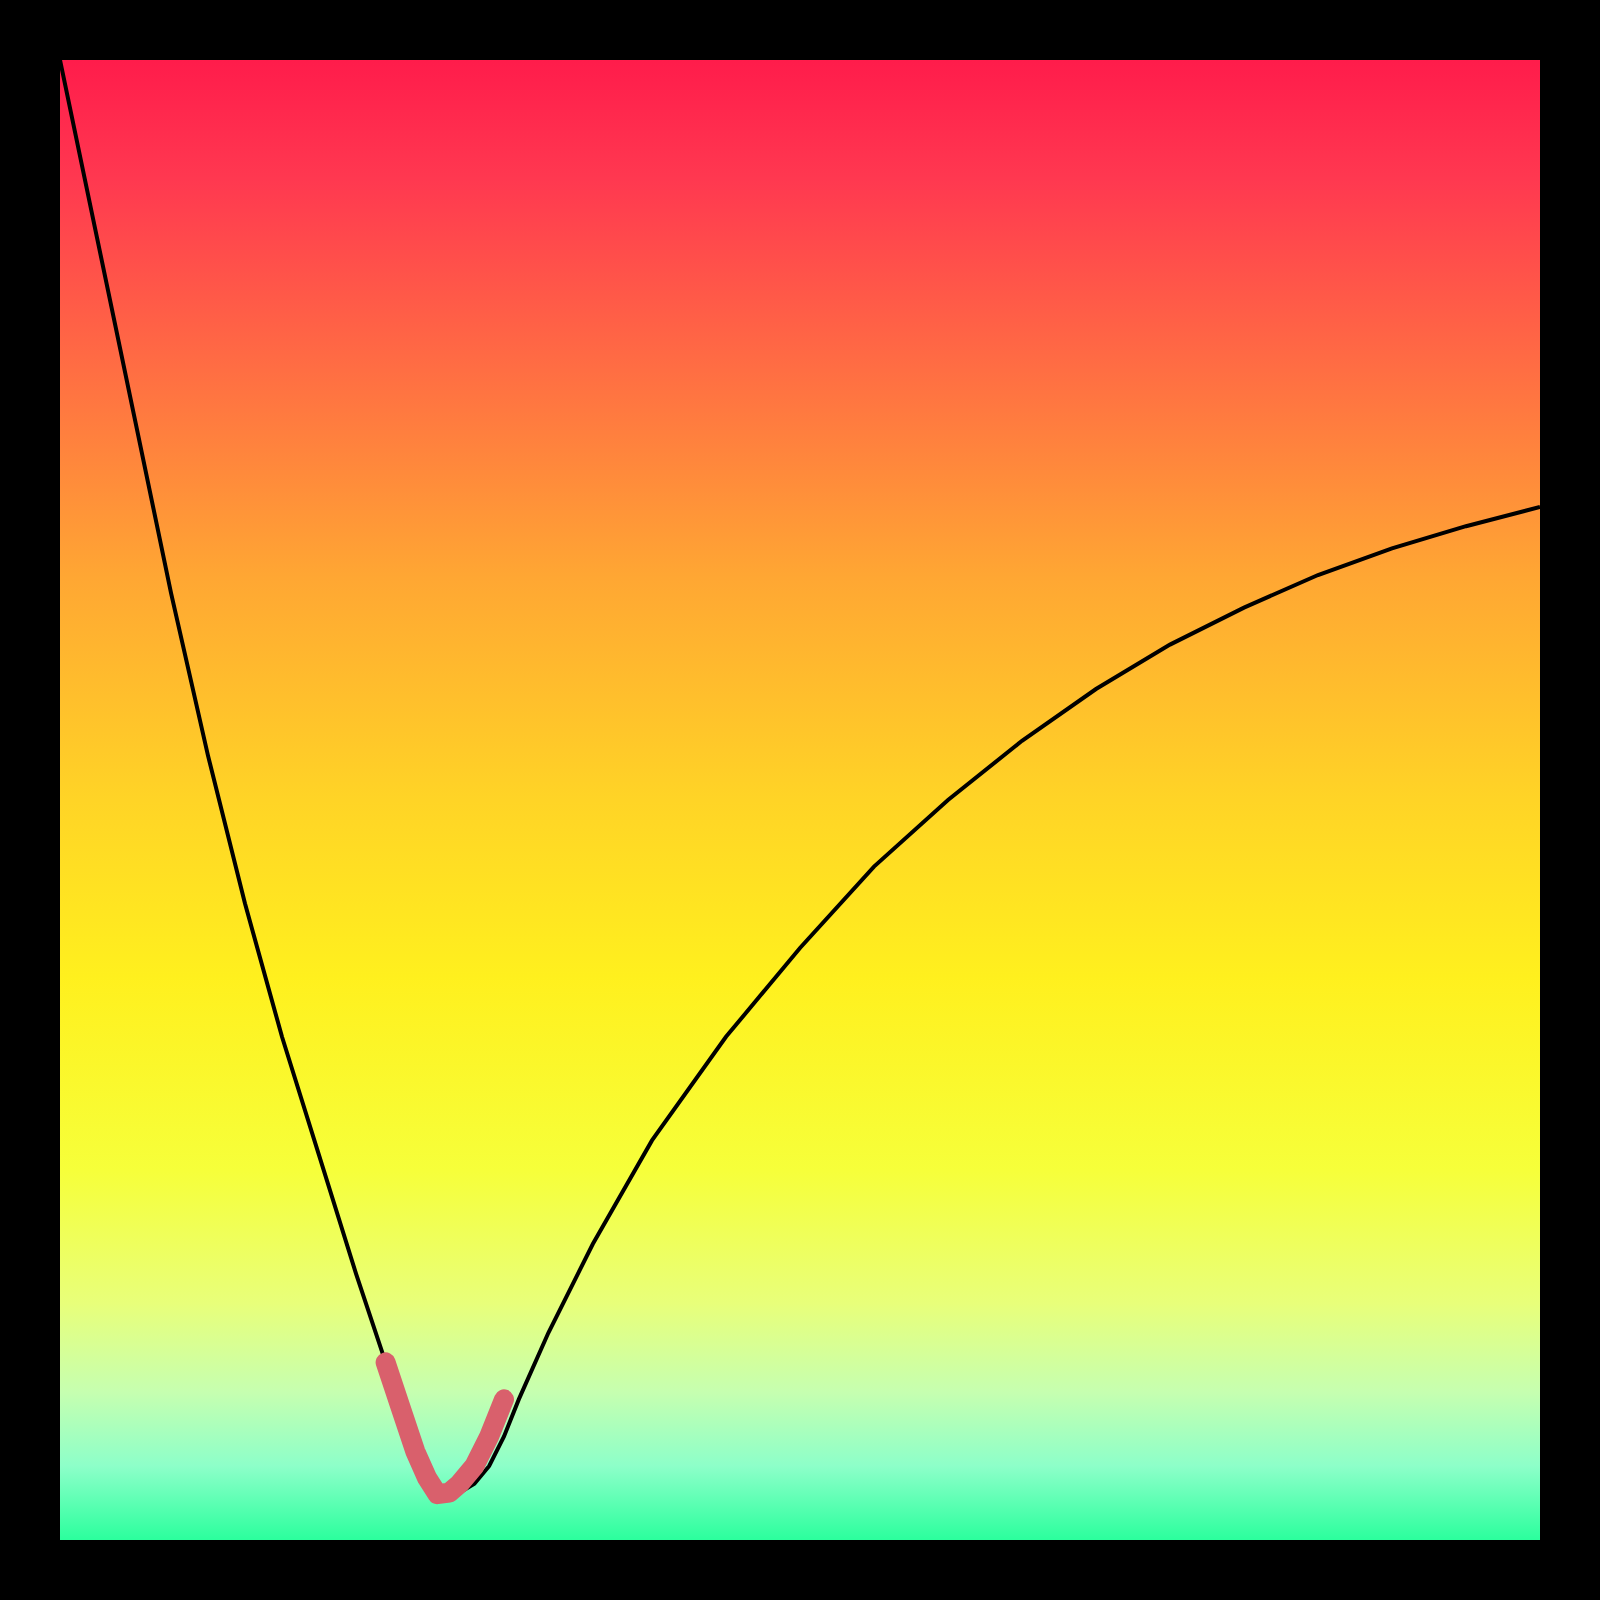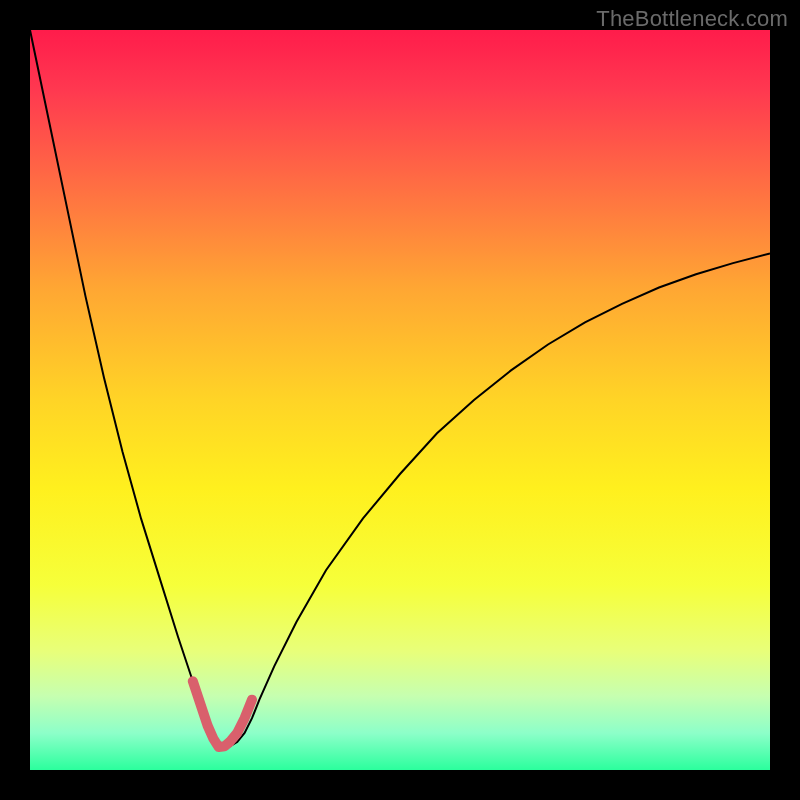--- a/index.html
+++ b/index.html
@@ -37,21 +37,20 @@
   }
   svg {
     display: block;
   }
 </style>
 </head>
 <body>
 
 <div class="frame">
 
-  <div class="watermark">TheBottleneck.com</div>
 
   <div class="plot">
     <svg id="chart-svg" width="740" height="740" viewBox="0 0 740 740">
       <defs>
         <linearGradient id="bg-grad" x1="0" y1="0" x2="0" y2="1">
             <stop offset="0%" stop-color="#ff1c4b"></stop>
             <stop offset="8%" stop-color="#ff3850"></stop>
             <stop offset="20%" stop-color="#ff6a44"></stop>
             <stop offset="35%" stop-color="#ffa733"></stop>
             <stop offset="50%" stop-color="#ffd426"></stop>

